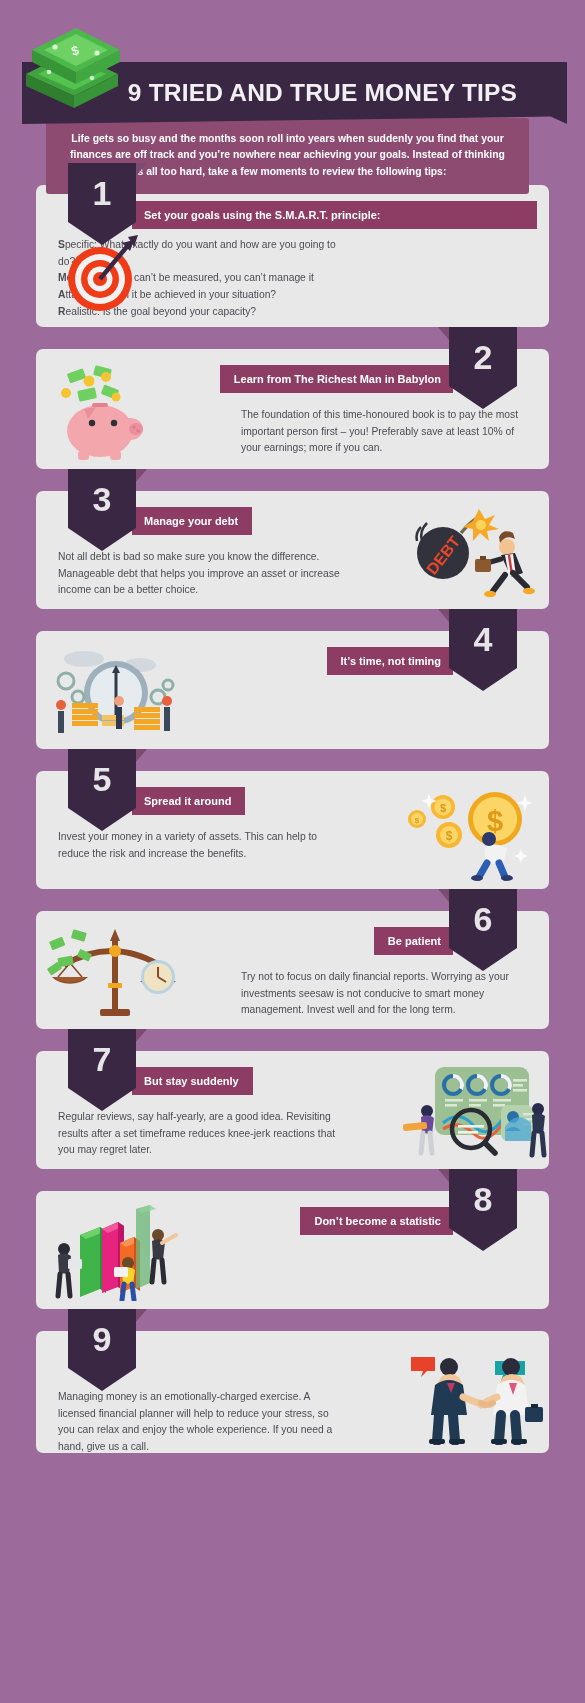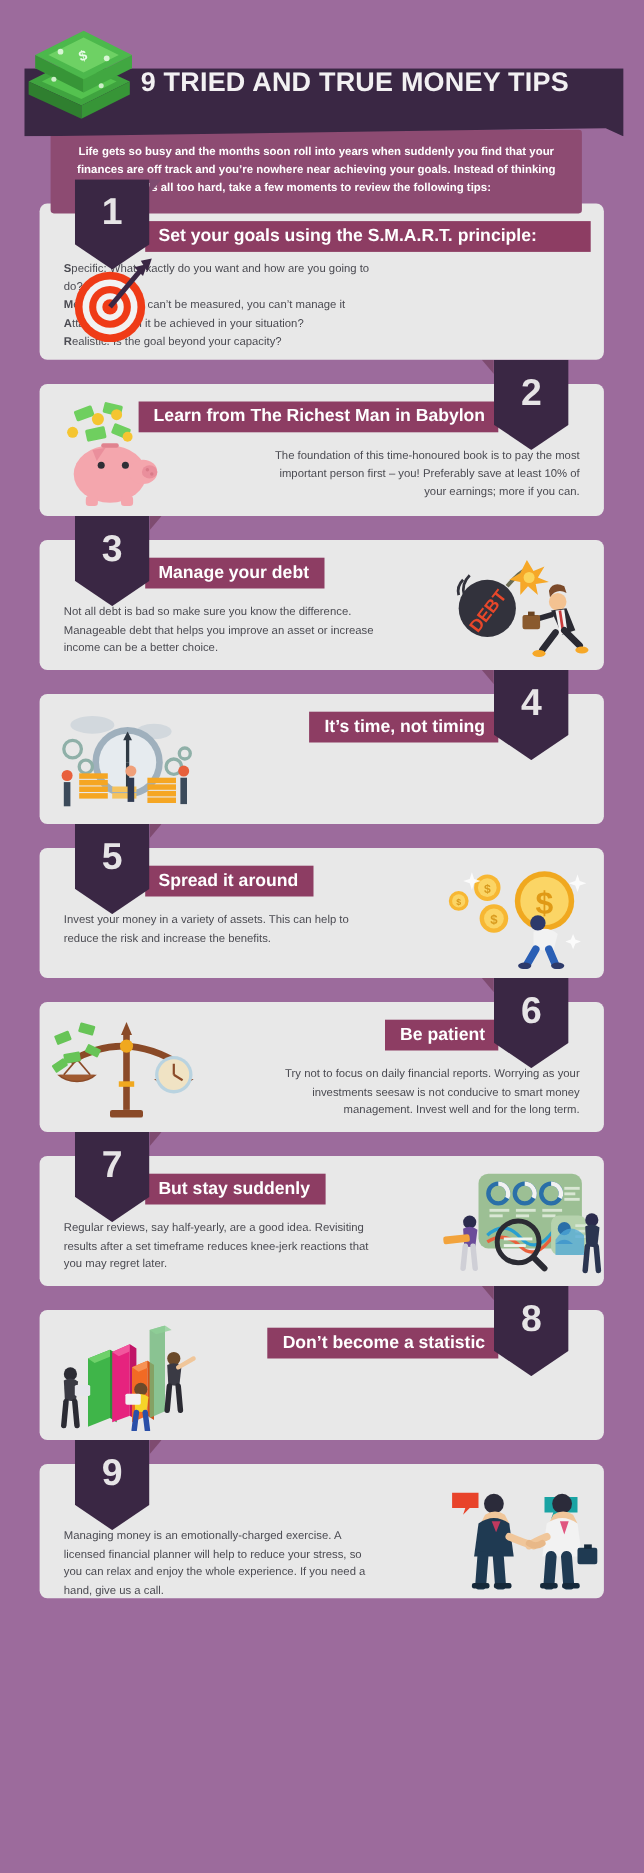--- a/index.html
+++ b/index.html
@@ -27,21 +27,21 @@
   }
 
   .title-ribbon {
     position: absolute;
     left: 22px; top: 62px;
     right: 18px;
     height: 62px;
     background: #3a2744;
     z-index: 4;
     display: flex;
-    align-items: flex-start;
+    align-items: center;
     justify-content: center;
     clip-path: polygon(0 0, 100% 0, 100% 100%, 97% 88%, 0 100%);
   }
   .title-ribbon h1 {
     font-size: 24.5px;
     font-weight: bold;
     color: #f2f0f2;
     letter-spacing: 0.2px;
     padding-left: 56px;
     white-space: nowrap;
@@ -113,37 +113,37 @@
     position: absolute;
     top: 16px;
     height: 28px;
     background: #8d3d63;
     display: flex;
     align-items: center;
     z-index: 4;
   }
   .tip-head h2 {
     color: #ffffff;
-    font-size: 16px;
+    font-size: 11px;
     font-weight: bold;
     white-space: nowrap;
   }
   .tip.left .tip-head  { left: 96px;  padding: 0 14px 0 12px; }
   .tip.right .tip-head { right: 96px; padding: 0 12px 0 14px; }
 
   
   .tip-body {
     position: absolute;
     top: 58px;
     font-size: 10.3px;
     line-height: 1.62;
     color: #4b4b52;
   }
   .tip.left .tip-body  { left: 22px; width: 286px; text-align: left; }
-  .tip.right .tip-body { right: 22px; width: 286px; text-align: right; }
+  .tip.right .tip-body { right: 22px; width: 286px; }
 
   
   .art {
     position: absolute;
     bottom: 8px;
     width: 140px;
     height: 96px;
     z-index: 2;
     pointer-events: none;
   }

